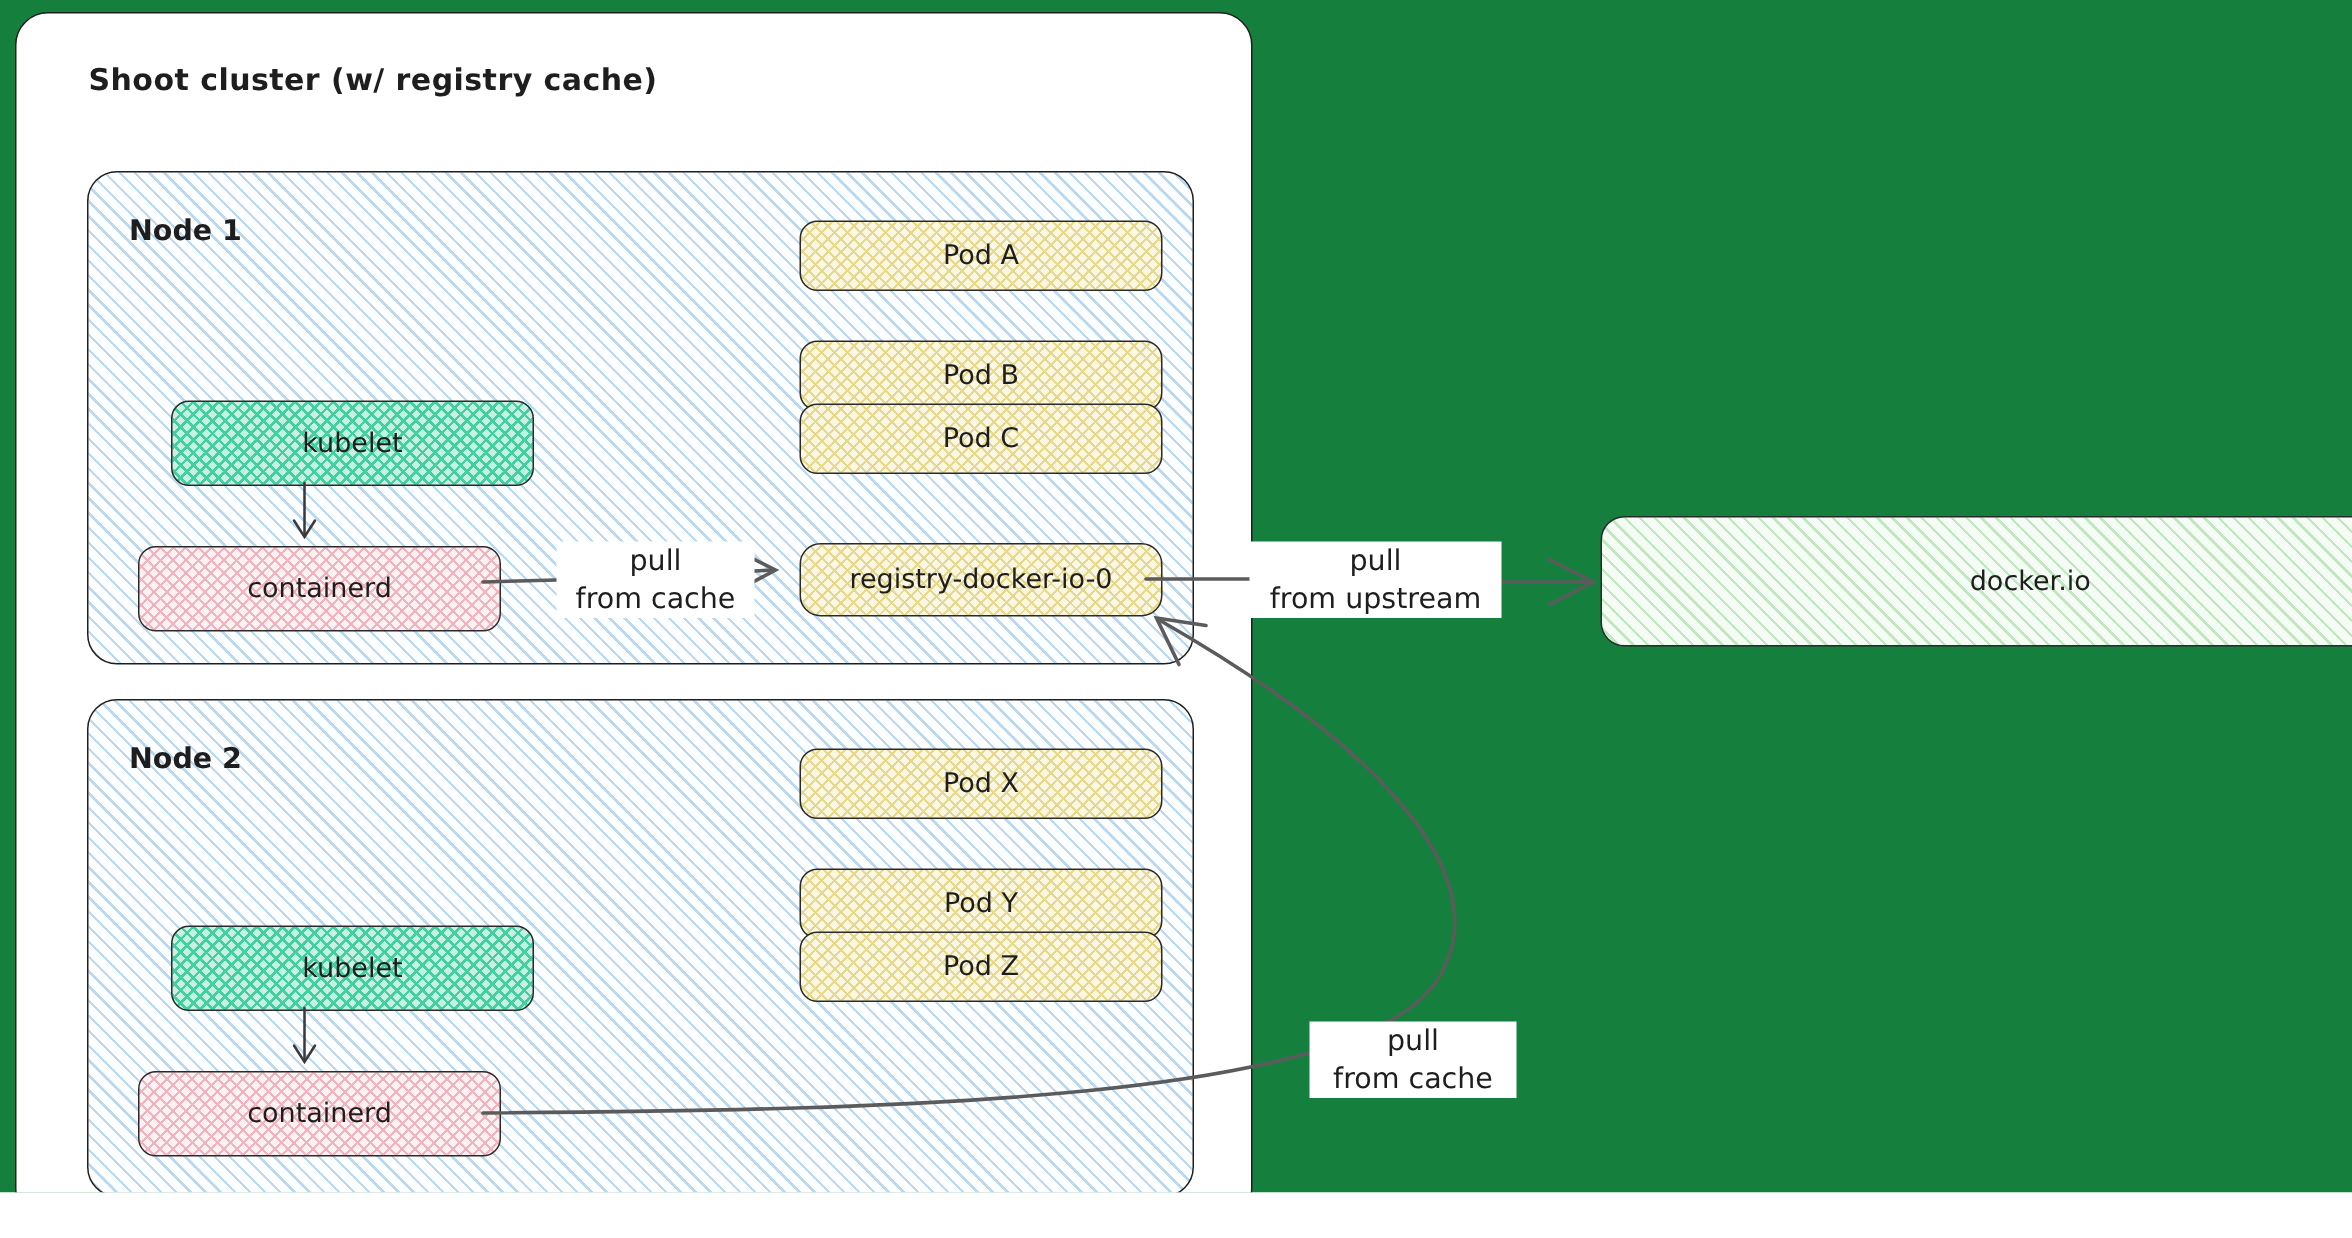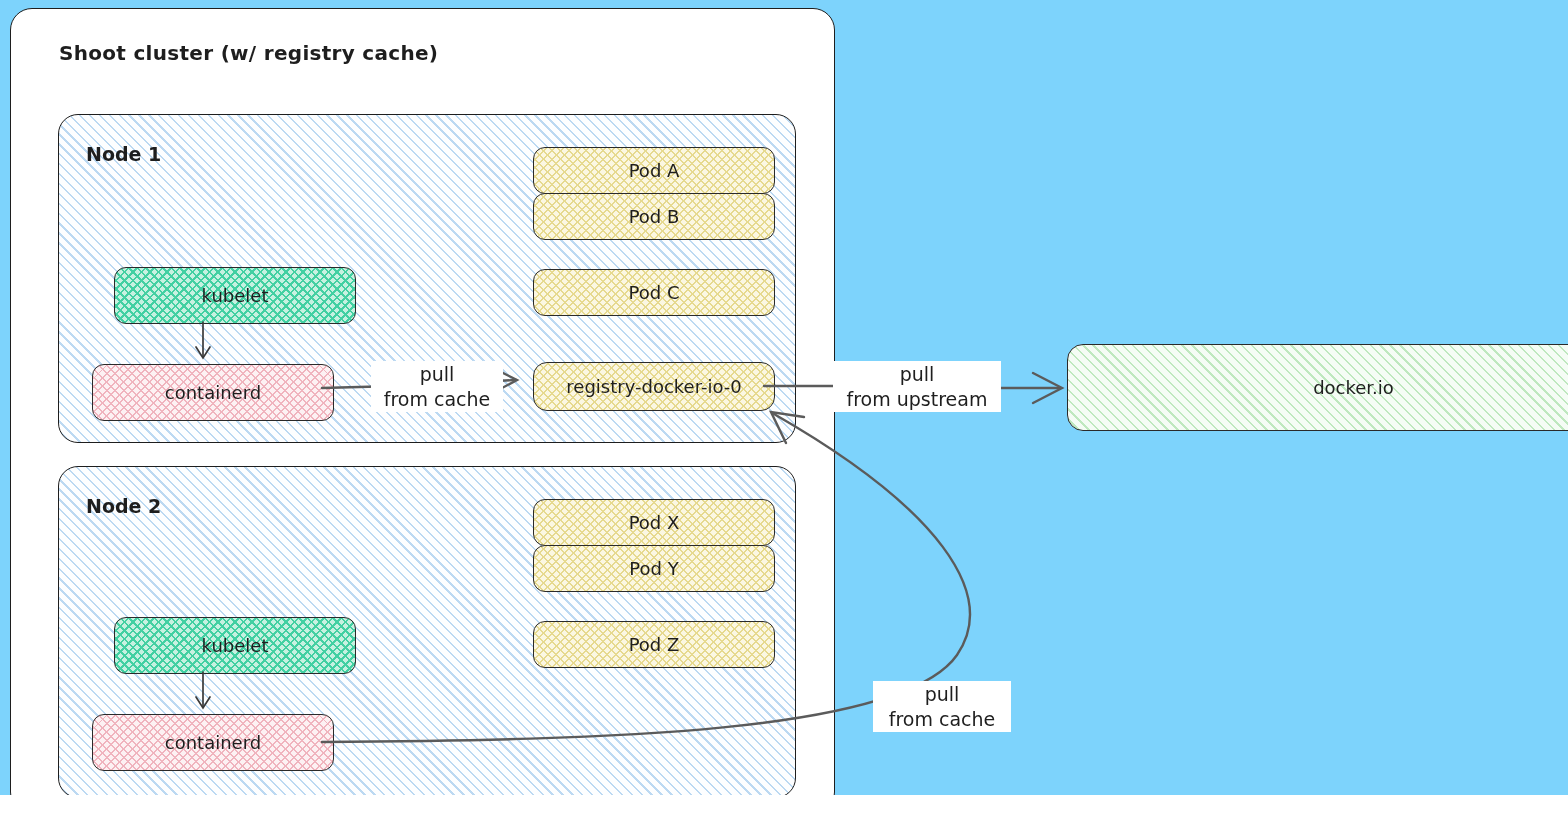--- a/index.html
+++ b/index.html
@@ -1,17 +1,17 @@
 <!DOCTYPE html>
 <html style="--box_stroke: #1e1e1e; --connector: #5b5b5b; --node_hatch: #bcd9f2; --kubelet_bg: #c6f1e0; --kubelet_hatch: #42d0a2; --containerd_bg: #fdf1f3; --containerd_hatch: #f0b4be; --pod_bg: #fbf7e2; --pod_hatch: #e6d98f; --upstream_bg: #f5fcf5; --upstream_hatch: #bfe8bf;"><head>
 <meta charset="utf-8">
 <style>
   html,body{margin:0;padding:0;background:#ffffff;}
   body{font-family:"DejaVu Sans","Liberation Sans",sans-serif;color:#1e1e1e;}
-  #canvas{position:relative;width:1568px;height:795px;background:#7dd3fc;overflow:hidden;}
+  #canvas{position:relative;width:1568px;height:795px;background:#15803d;overflow:hidden;}
 
   
   .outer-box{
     position:absolute;left:10px;top:8px;width:823px;height:804px;
     border:1.6px solid var(--box_stroke);border-radius:22px;background:#ffffff;
   }
   .node-box{
     position:absolute;width:736px;height:327px;
     border:1.6px solid var(--box_stroke);border-radius:20px;
     background-color:#fdfeff;
@@ -52,21 +52,21 @@
     padding-left:40px;
   }
 
   
   .kubelet{left:55px;top:152px;width:240px;height:55px;}
   #node2 .kubelet{top:150px;}
   .containerd{left:33px;top:249px;width:240px;height:55px;}
   #node2 .containerd{top:247px;}
   .pod{left:474px;width:240px;height:45px;}
   .pod.p1{top:32px;}
-  .pod.p2{top:78px;}
+  .pod.p2{top:112px;}
   .pod.p3{top:154px;}
   .registry{left:474px;top:247px;width:240px;height:47px;border-radius:14px;}
 
   .upstream-box{
     position:absolute;left:1067px;top:344px;width:491px;height:85px;
     border:1.8px solid #2a2a2a;border-radius:16px;
     display:flex;align-items:center;justify-content:center;font-size:18px;
   }
 
   

